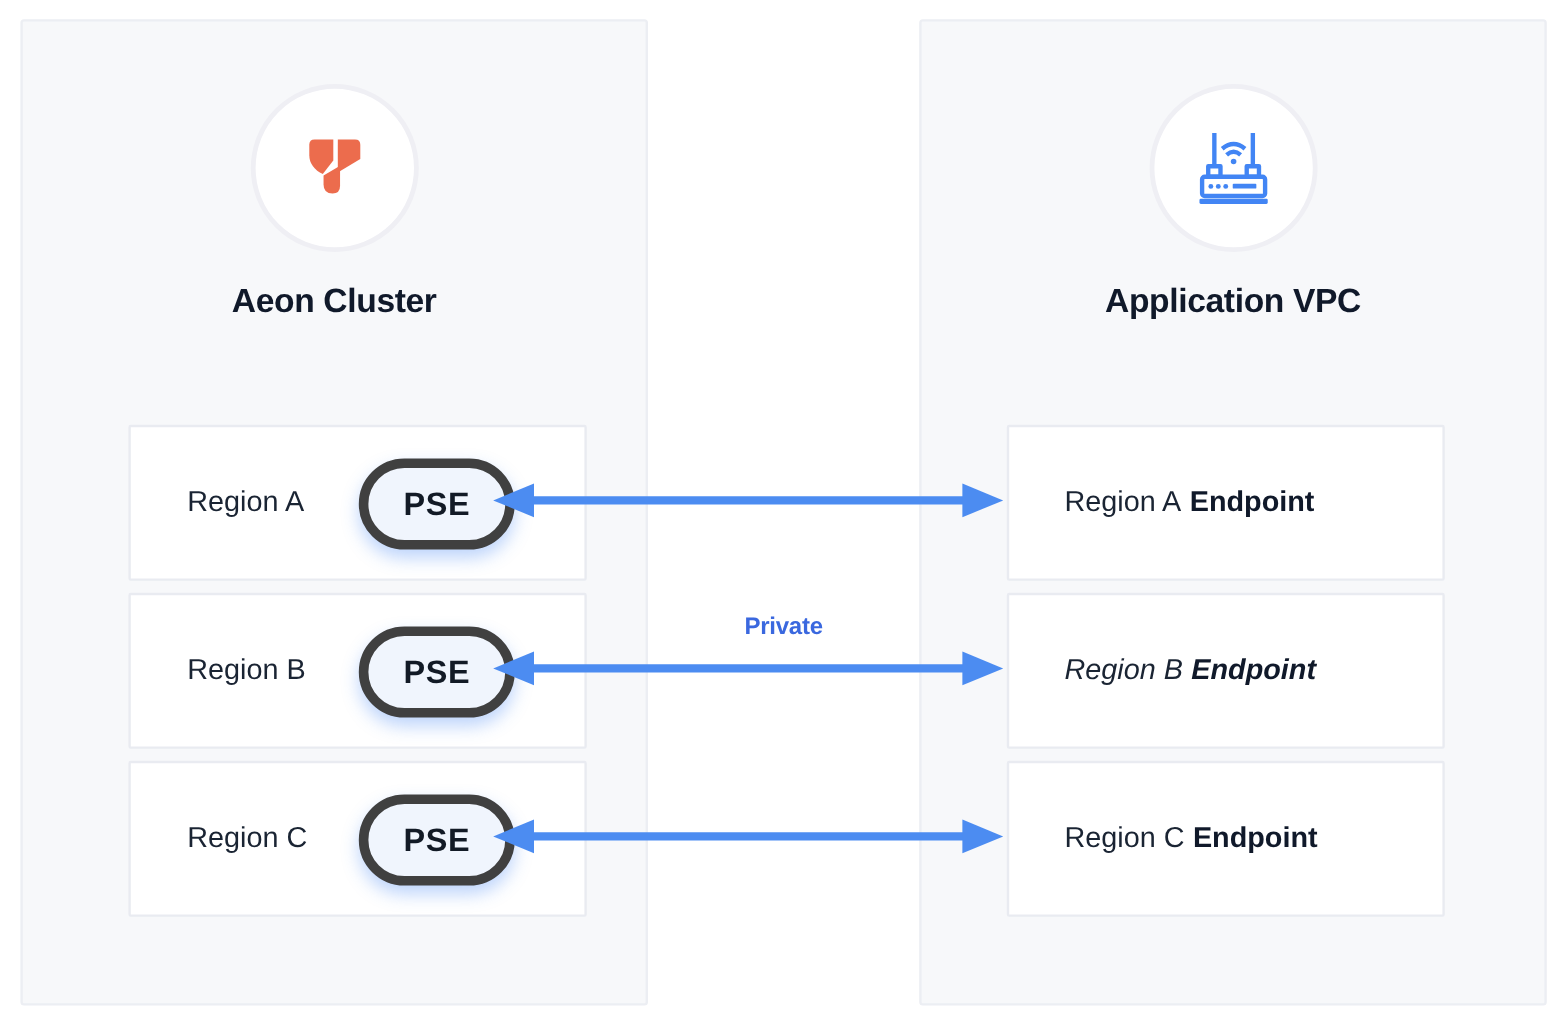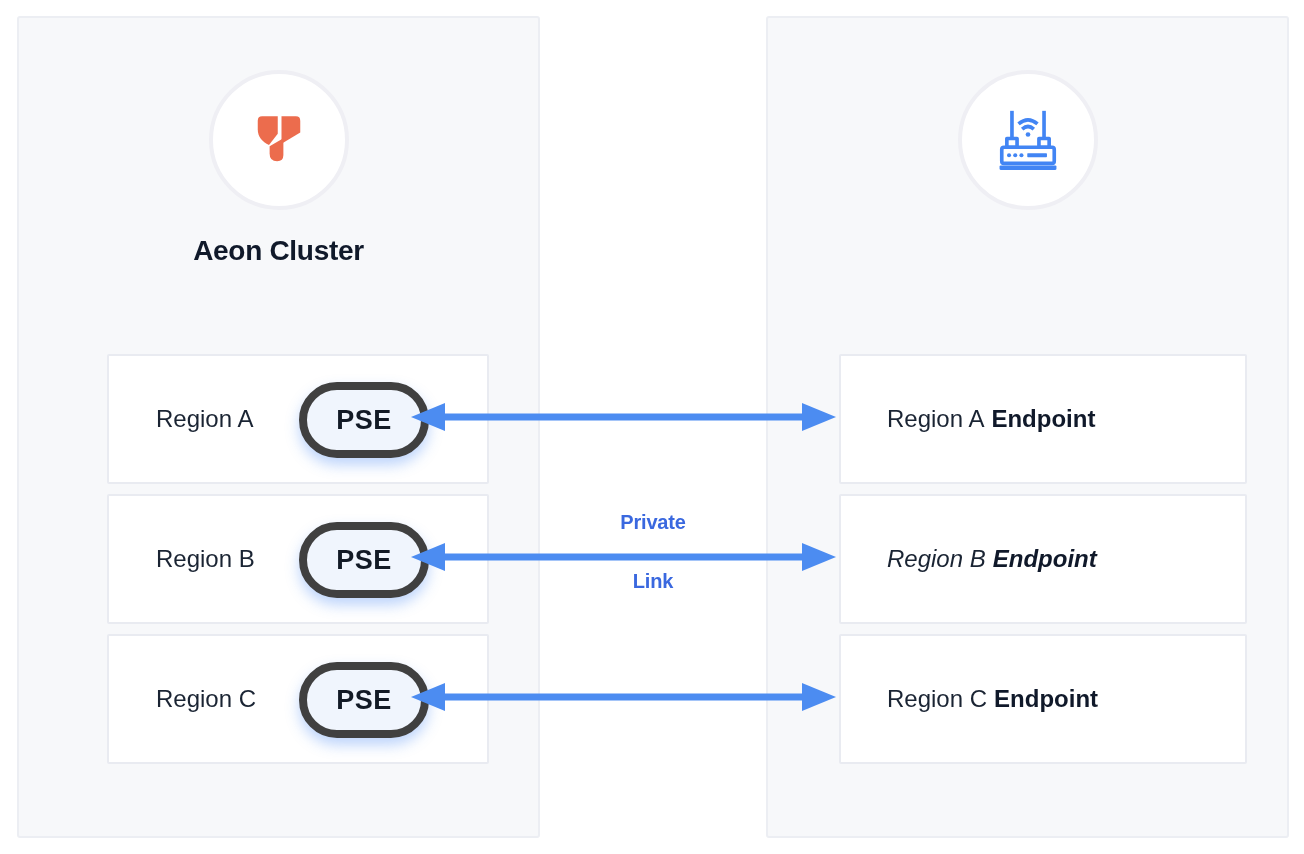--- a/index.html
+++ b/index.html
@@ -21,21 +21,21 @@
   }
   .panel-title{
     position:absolute;top:217px;left:0;width:100%;margin:0;text-align:center;
     font-size:28px;font-weight:700;color:#10192a;letter-spacing:-0.3px;
   }
   .row-box{
     position:absolute;height:130px;background:#ffffff;border:2px solid #e9ebf1;
     border-radius:2px;box-sizing:border-box;display:flex;align-items:center;
   }
   .row-box.left-col{left:88px;width:382px;padding-left:47px;}
-  .row-box.right-col{left:837px;width:408px;padding-left:46px;}
+  .row-box.right-col{left:837px;width:365px;padding-left:46px;}
   .row-label{font-size:24px;font-weight:400;color:#1a2433;white-space:nowrap;}
   .endpoint-suffix{font-weight:700;margin-left:7px;color:#10192a;}
   .pse-pill{
     position:absolute;left:190px;top:26px;width:130px;height:76px;
     background:#f0f5fd;border:8px solid #404040;border-radius:40px;box-sizing:border-box;
     display:flex;align-items:center;justify-content:center;
     font-size:27px;font-weight:700;color:#121a26;letter-spacing:0.5px;
     box-shadow:0 7px 14px rgba(66,133,244,0.35);
   }
   .arrow{position:absolute;left:410px;width:427px;height:44px;}
@@ -93,20 +93,21 @@
         <g fill="#4285f4">
           <circle cx="48" cy="40.5" r="3.2"></circle>
           <circle cx="22" cy="69" r="2.8"></circle>
           <circle cx="30.5" cy="69" r="2.8"></circle>
           <circle cx="39" cy="69" r="2.8"></circle>
           <rect x="47" y="66" width="27" height="5.5" rx="1"></rect>
           <rect x="9" y="83" width="78" height="6" rx="1.5"></rect>
         </g>
       </svg>
     </div>
+    <h2 class="panel-title">Application VPC</h2>
 
     <div class="row-box right-col" style="top:336px;left:71px;">
       <span class="row-label"><span>Region A</span><b class="endpoint-suffix">Endpoint</b></span>
     </div>
     <div class="row-box right-col" style="top:476px;left:71px;font-style:italic;">
       <span class="row-label"><span>Region B</span><b class="endpoint-suffix">Endpoint</b></span>
     </div>
     <div class="row-box right-col" style="top:616px;left:71px;">
       <span class="row-label"><span>Region C</span><b class="endpoint-suffix">Endpoint</b></span>
     </div>
@@ -122,15 +123,14 @@
     <polygon points="1,22 35,8 35,36" fill="#4c8cf1"></polygon>
     <polygon points="426,22 392,8 392,36" fill="#4c8cf1"></polygon>
   </svg>
   <svg class="arrow" style="top:675px;" width="427" height="44" viewBox="0 0 427 44">
     <line x1="28" y1="22" x2="399" y2="22" stroke="#4c8cf1" stroke-width="7"></line>
     <polygon points="1,22 35,8 35,36" fill="#4c8cf1"></polygon>
     <polygon points="426,22 392,8 392,36" fill="#4c8cf1"></polygon>
   </svg>
 
   <div class="link-label lbl-line1">Private</div>
-  <div class="link-label lbl-line2">Link</div>
 
 </div>
 
 </body></html>

